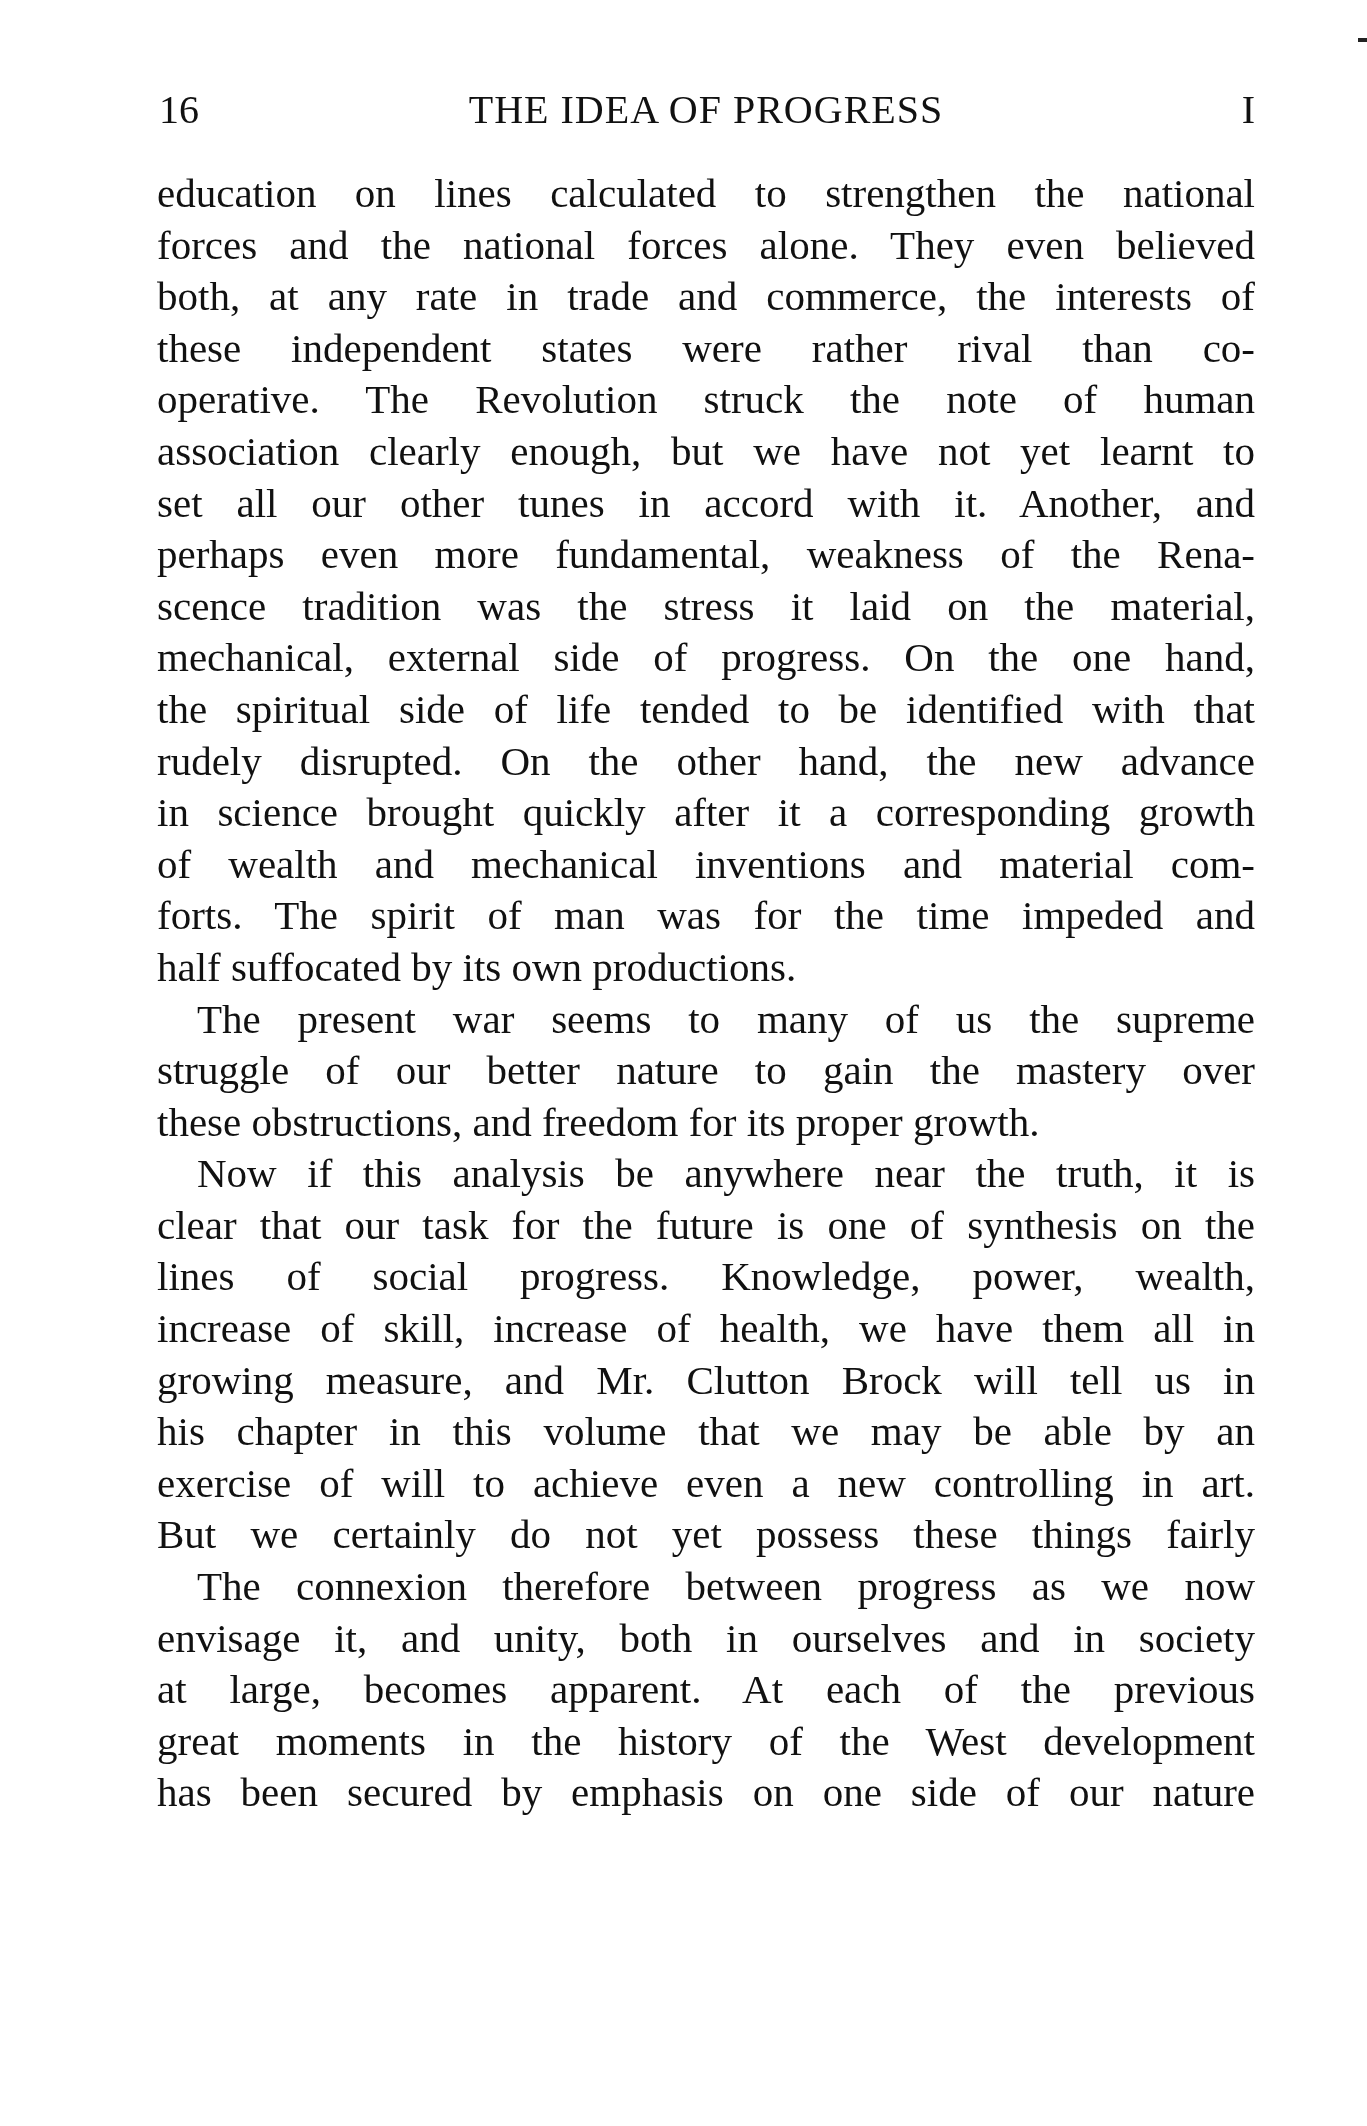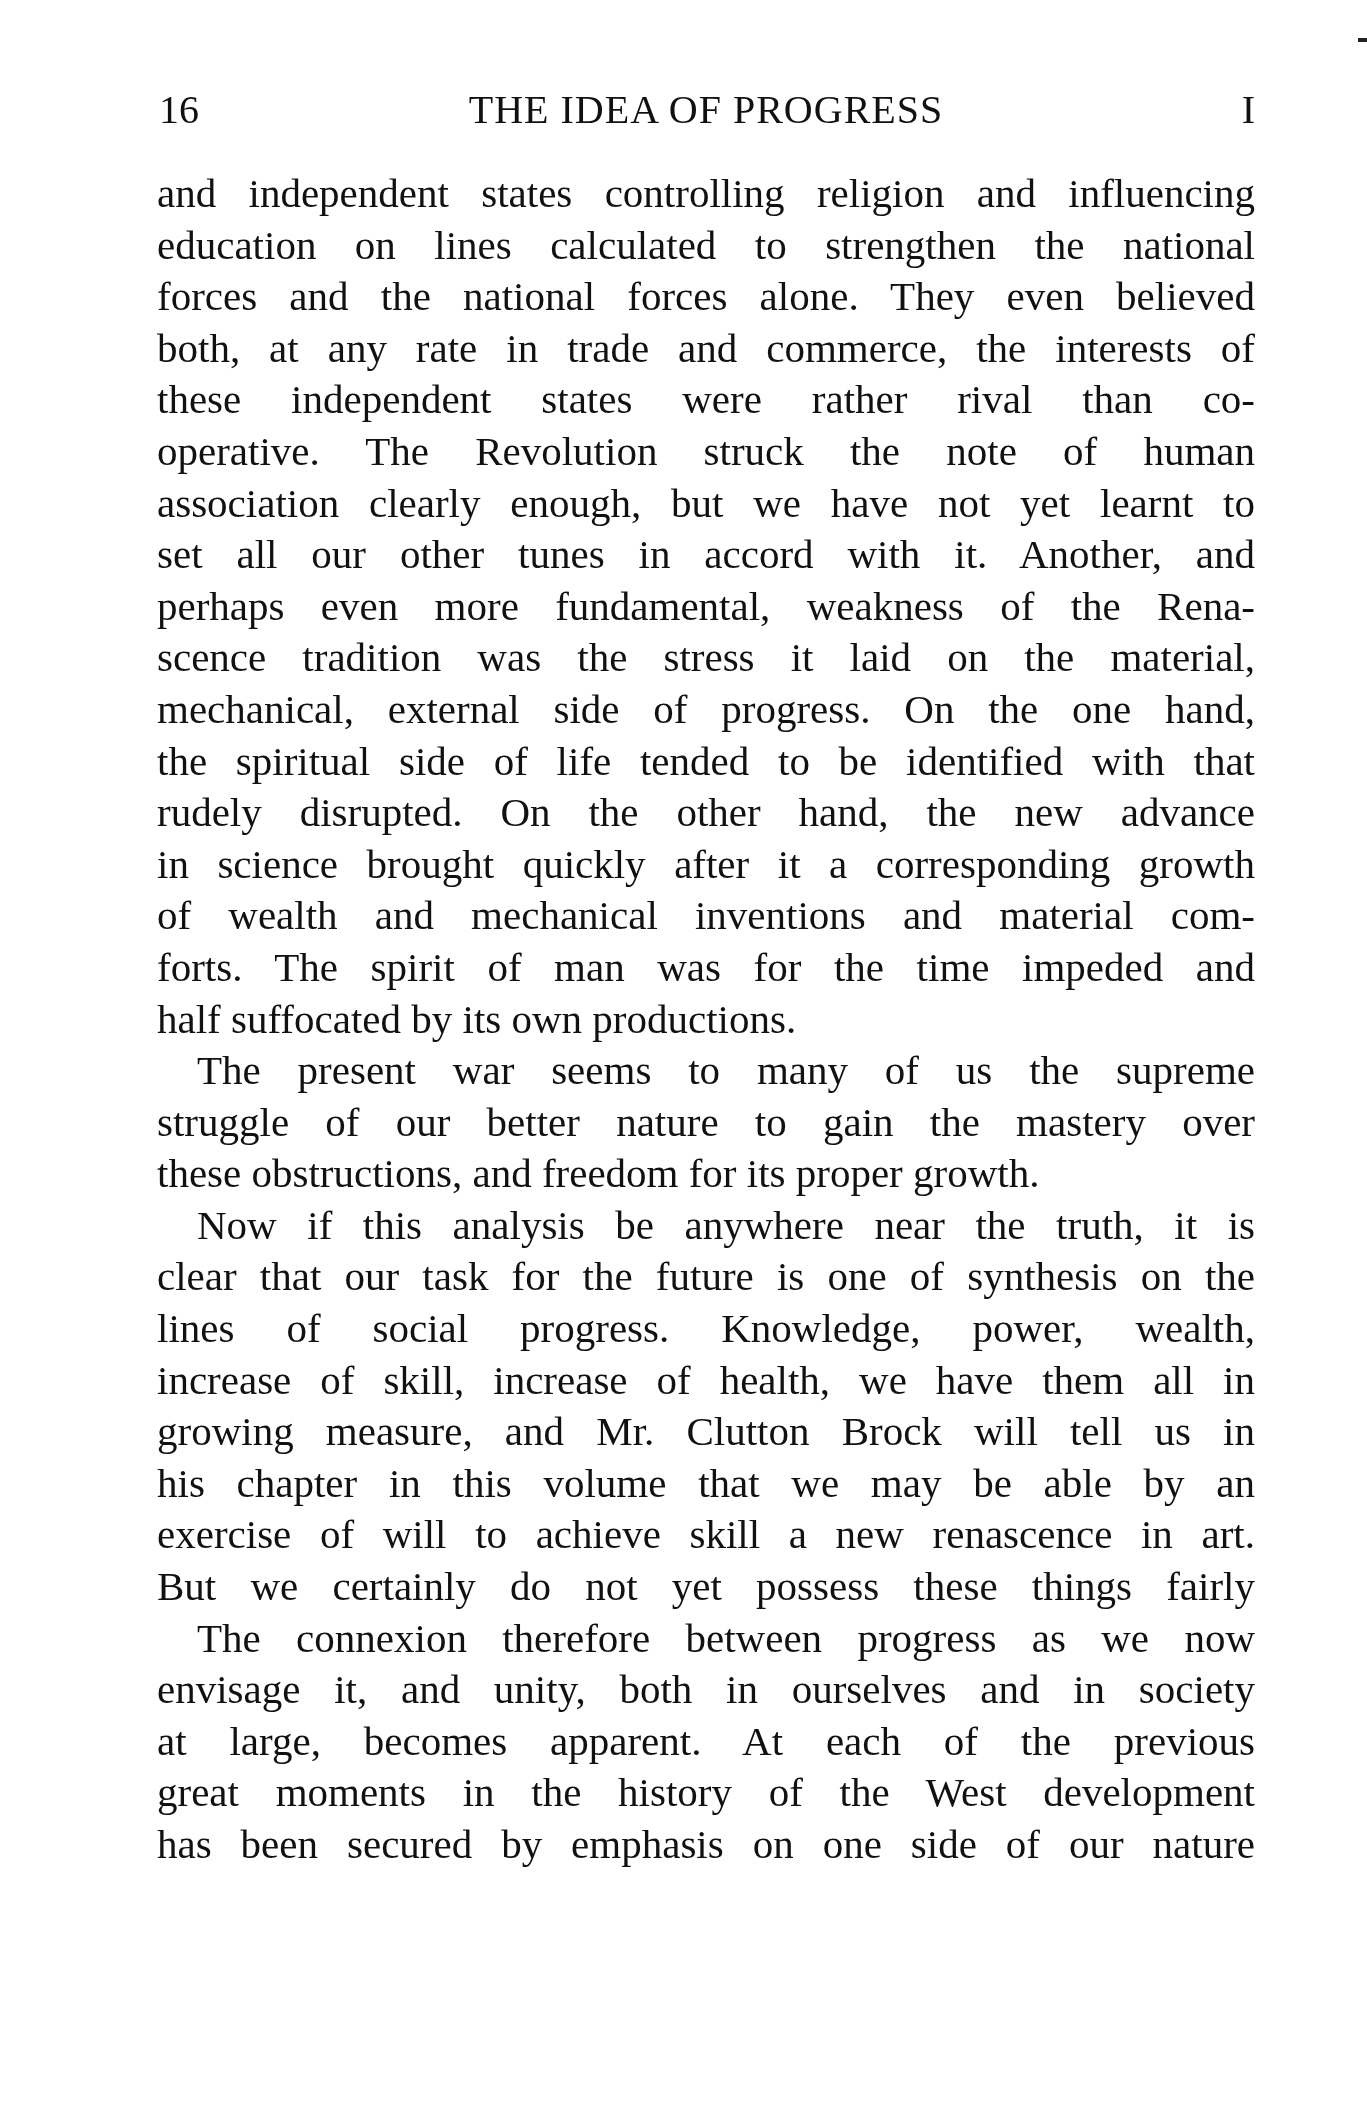--- a/index.html
+++ b/index.html
@@ -23,21 +23,20 @@
 
 <div class="mark"></div>
 
 <div class="header">
   <span class="pg">16</span>
   <span class="title">THE IDEA OF PROGRESS</span>
   <span class="chap">I</span>
 </div>
 
 <div class="body" id="body">
-    <span class="ln">and independent states controlling religion and influencing</span>
     <span class="ln">education on lines calculated to strengthen the national</span>
     <span class="ln">forces and the national forces alone.  They even believed</span>
     <span class="ln">both, at any rate in trade and commerce, the interests of</span>
     <span class="ln">these independent states were rather rival than co-</span>
     <span class="ln">operative.  The Revolution struck the note of human</span>
     <span class="ln">association clearly enough, but we have not yet learnt to</span>
     <span class="ln">set all our other tunes in accord with it.  Another, and</span>
     <span class="ln">perhaps even more fundamental, weakness of the Rena-</span>
     <span class="ln">scence tradition was the stress it laid on the material,</span>
     <span class="ln">mechanical, external side of progress.  On the one hand,</span>
@@ -49,20 +48,20 @@
     <span class="ln last">half suffocated by its own productions.</span>
     <span class="ln indent">The present war seems to many of us the supreme</span>
     <span class="ln">struggle of our better nature to gain the mastery over</span>
     <span class="ln last">these obstructions, and freedom for its proper growth.</span>
     <span class="ln indent">Now if this analysis be anywhere near the truth, it is</span>
     <span class="ln">clear that our task for the future is one of synthesis on the</span>
     <span class="ln">lines of social progress.  Knowledge, power, wealth,</span>
     <span class="ln">increase of skill, increase of health, we have them all in</span>
     <span class="ln">growing measure, and Mr. Clutton Brock will tell us in</span>
     <span class="ln">his chapter in this volume that we may be able by an</span>
-    <span class="ln">exercise of will to achieve skill a new renascence in art.</span>
+    <span class="ln">exercise of will to achieve even a new controlling in art.</span>
     <span class="ln">But we certainly do not yet possess these things fairly</span>
     <span class="ln indent">The connexion therefore between progress as we now</span>
     <span class="ln">envisage it, and unity, both in ourselves and in society</span>
     <span class="ln">at large, becomes apparent.  At each of the previous</span>
     <span class="ln">great moments in the history of the West development</span>
     <span class="ln">has been secured by emphasis on one side of our nature</span>
   </div>
 
 </body></html>

